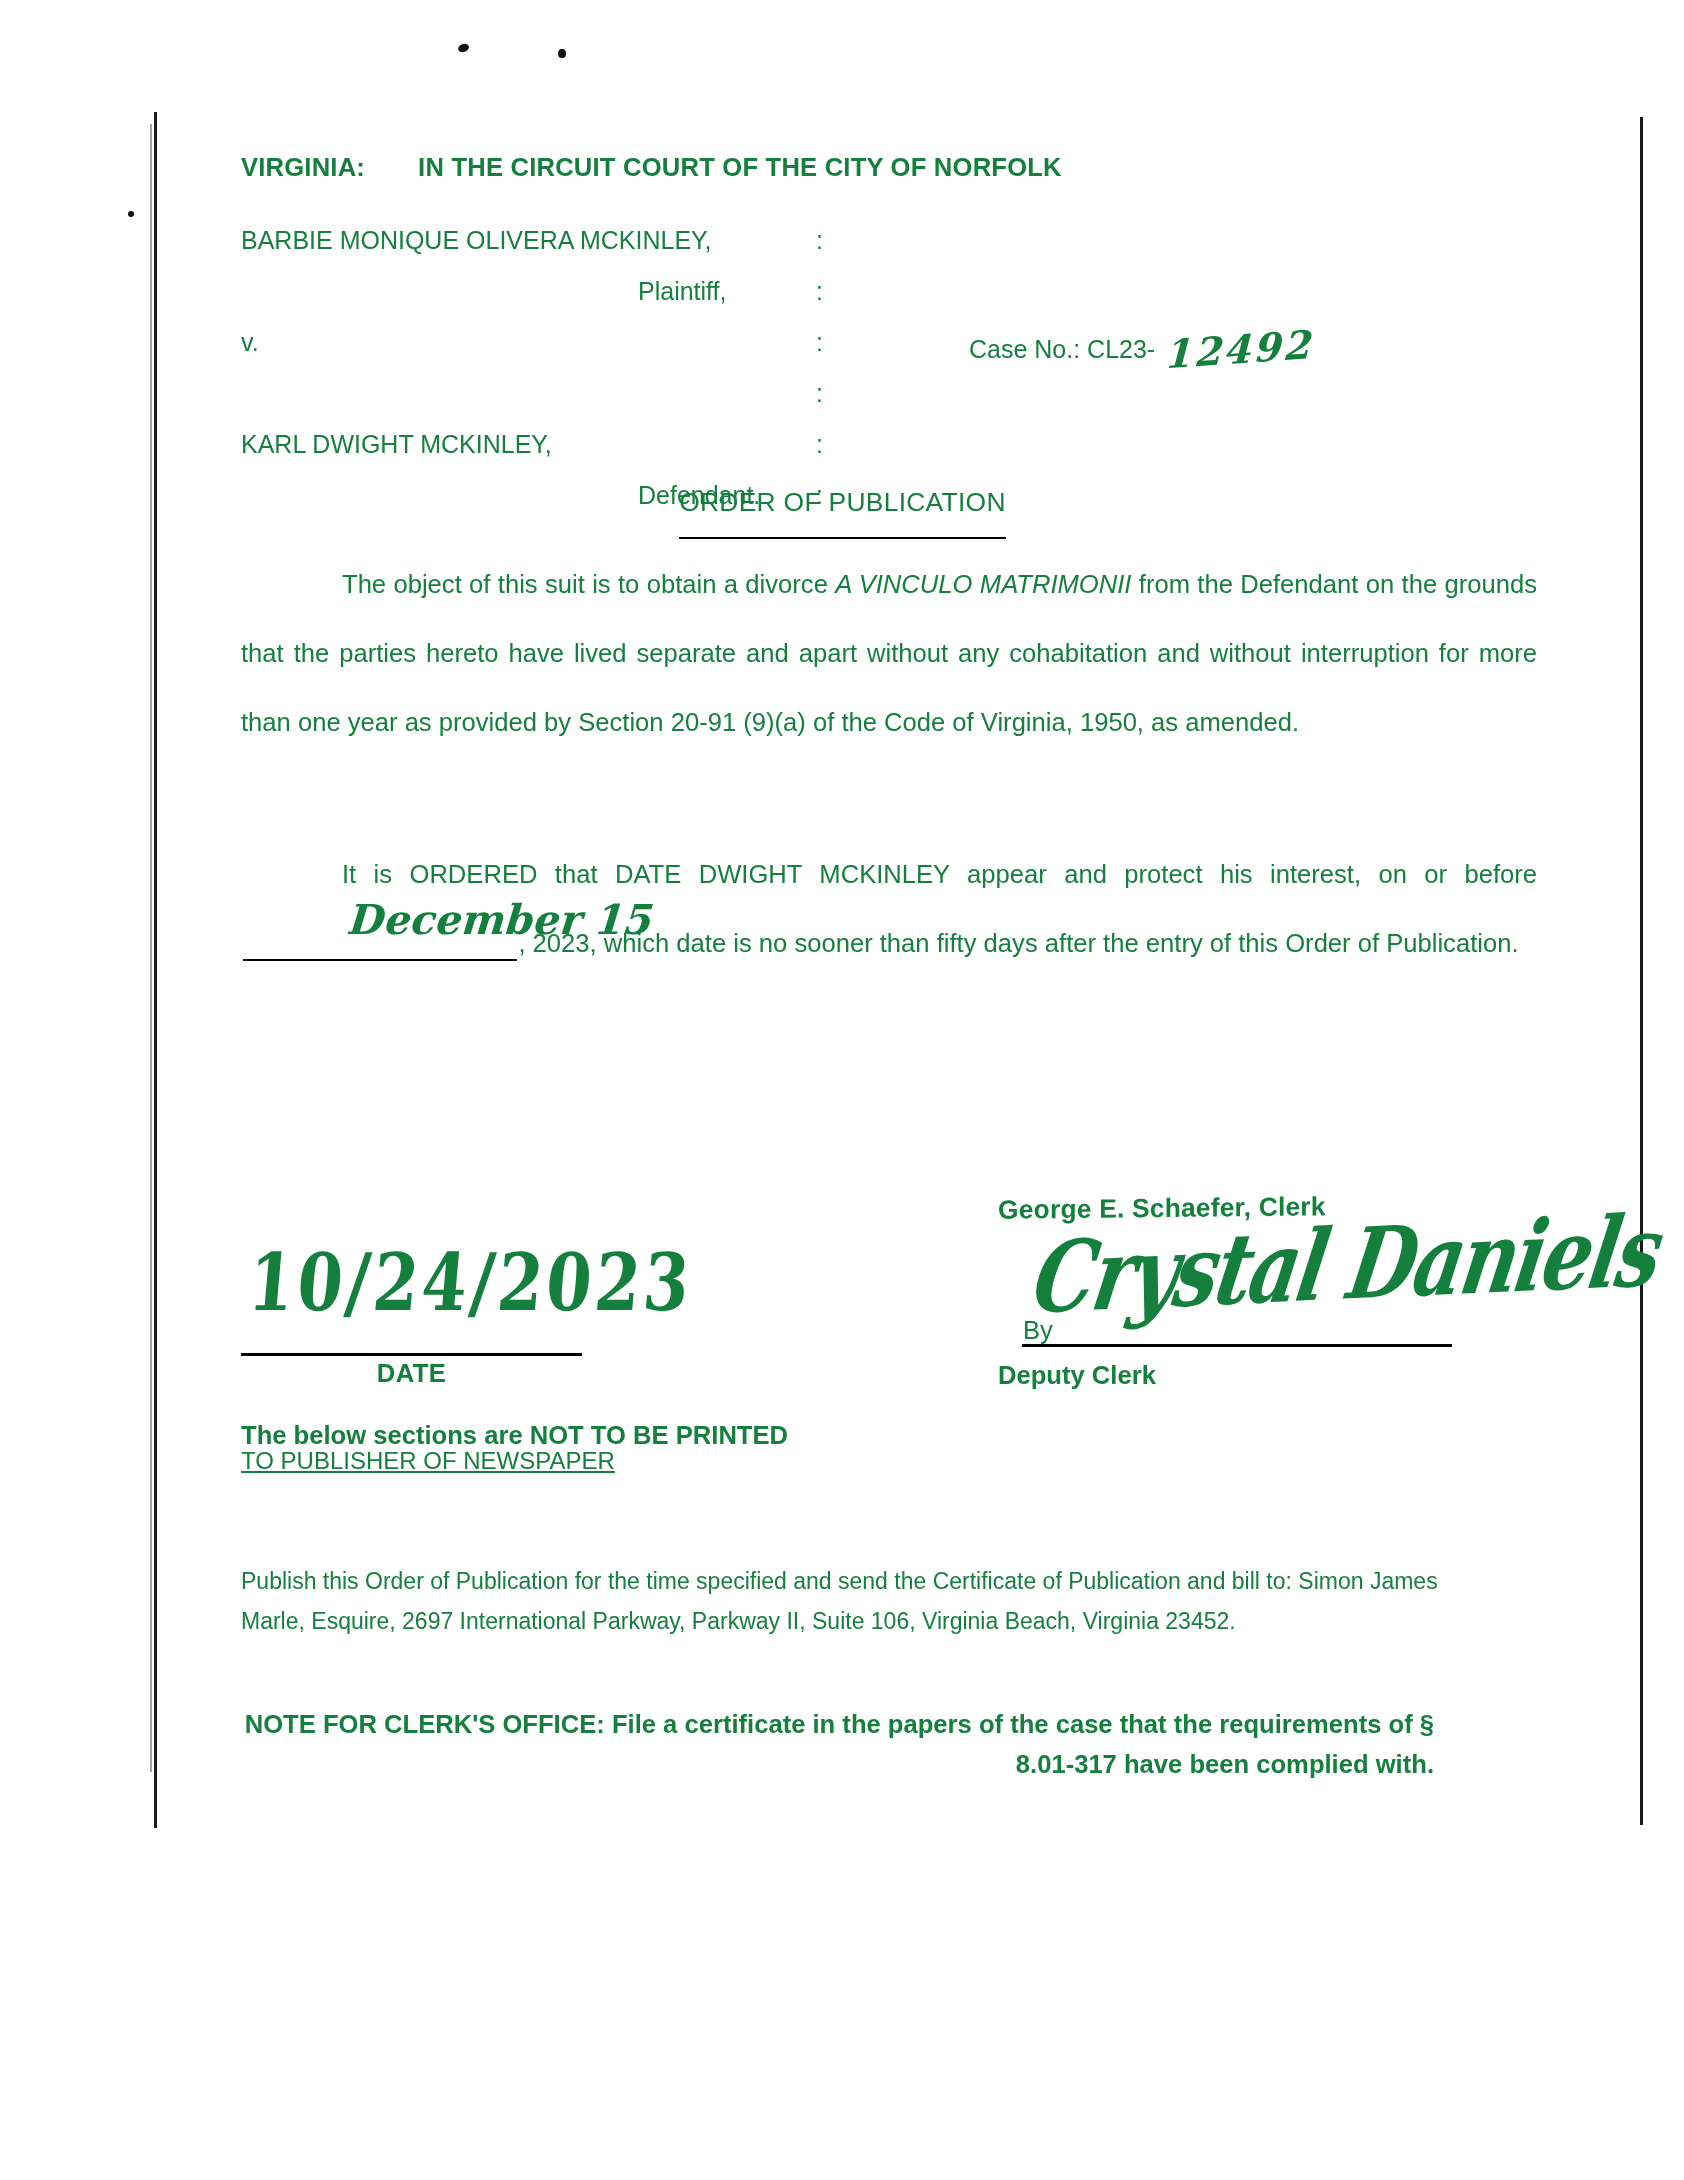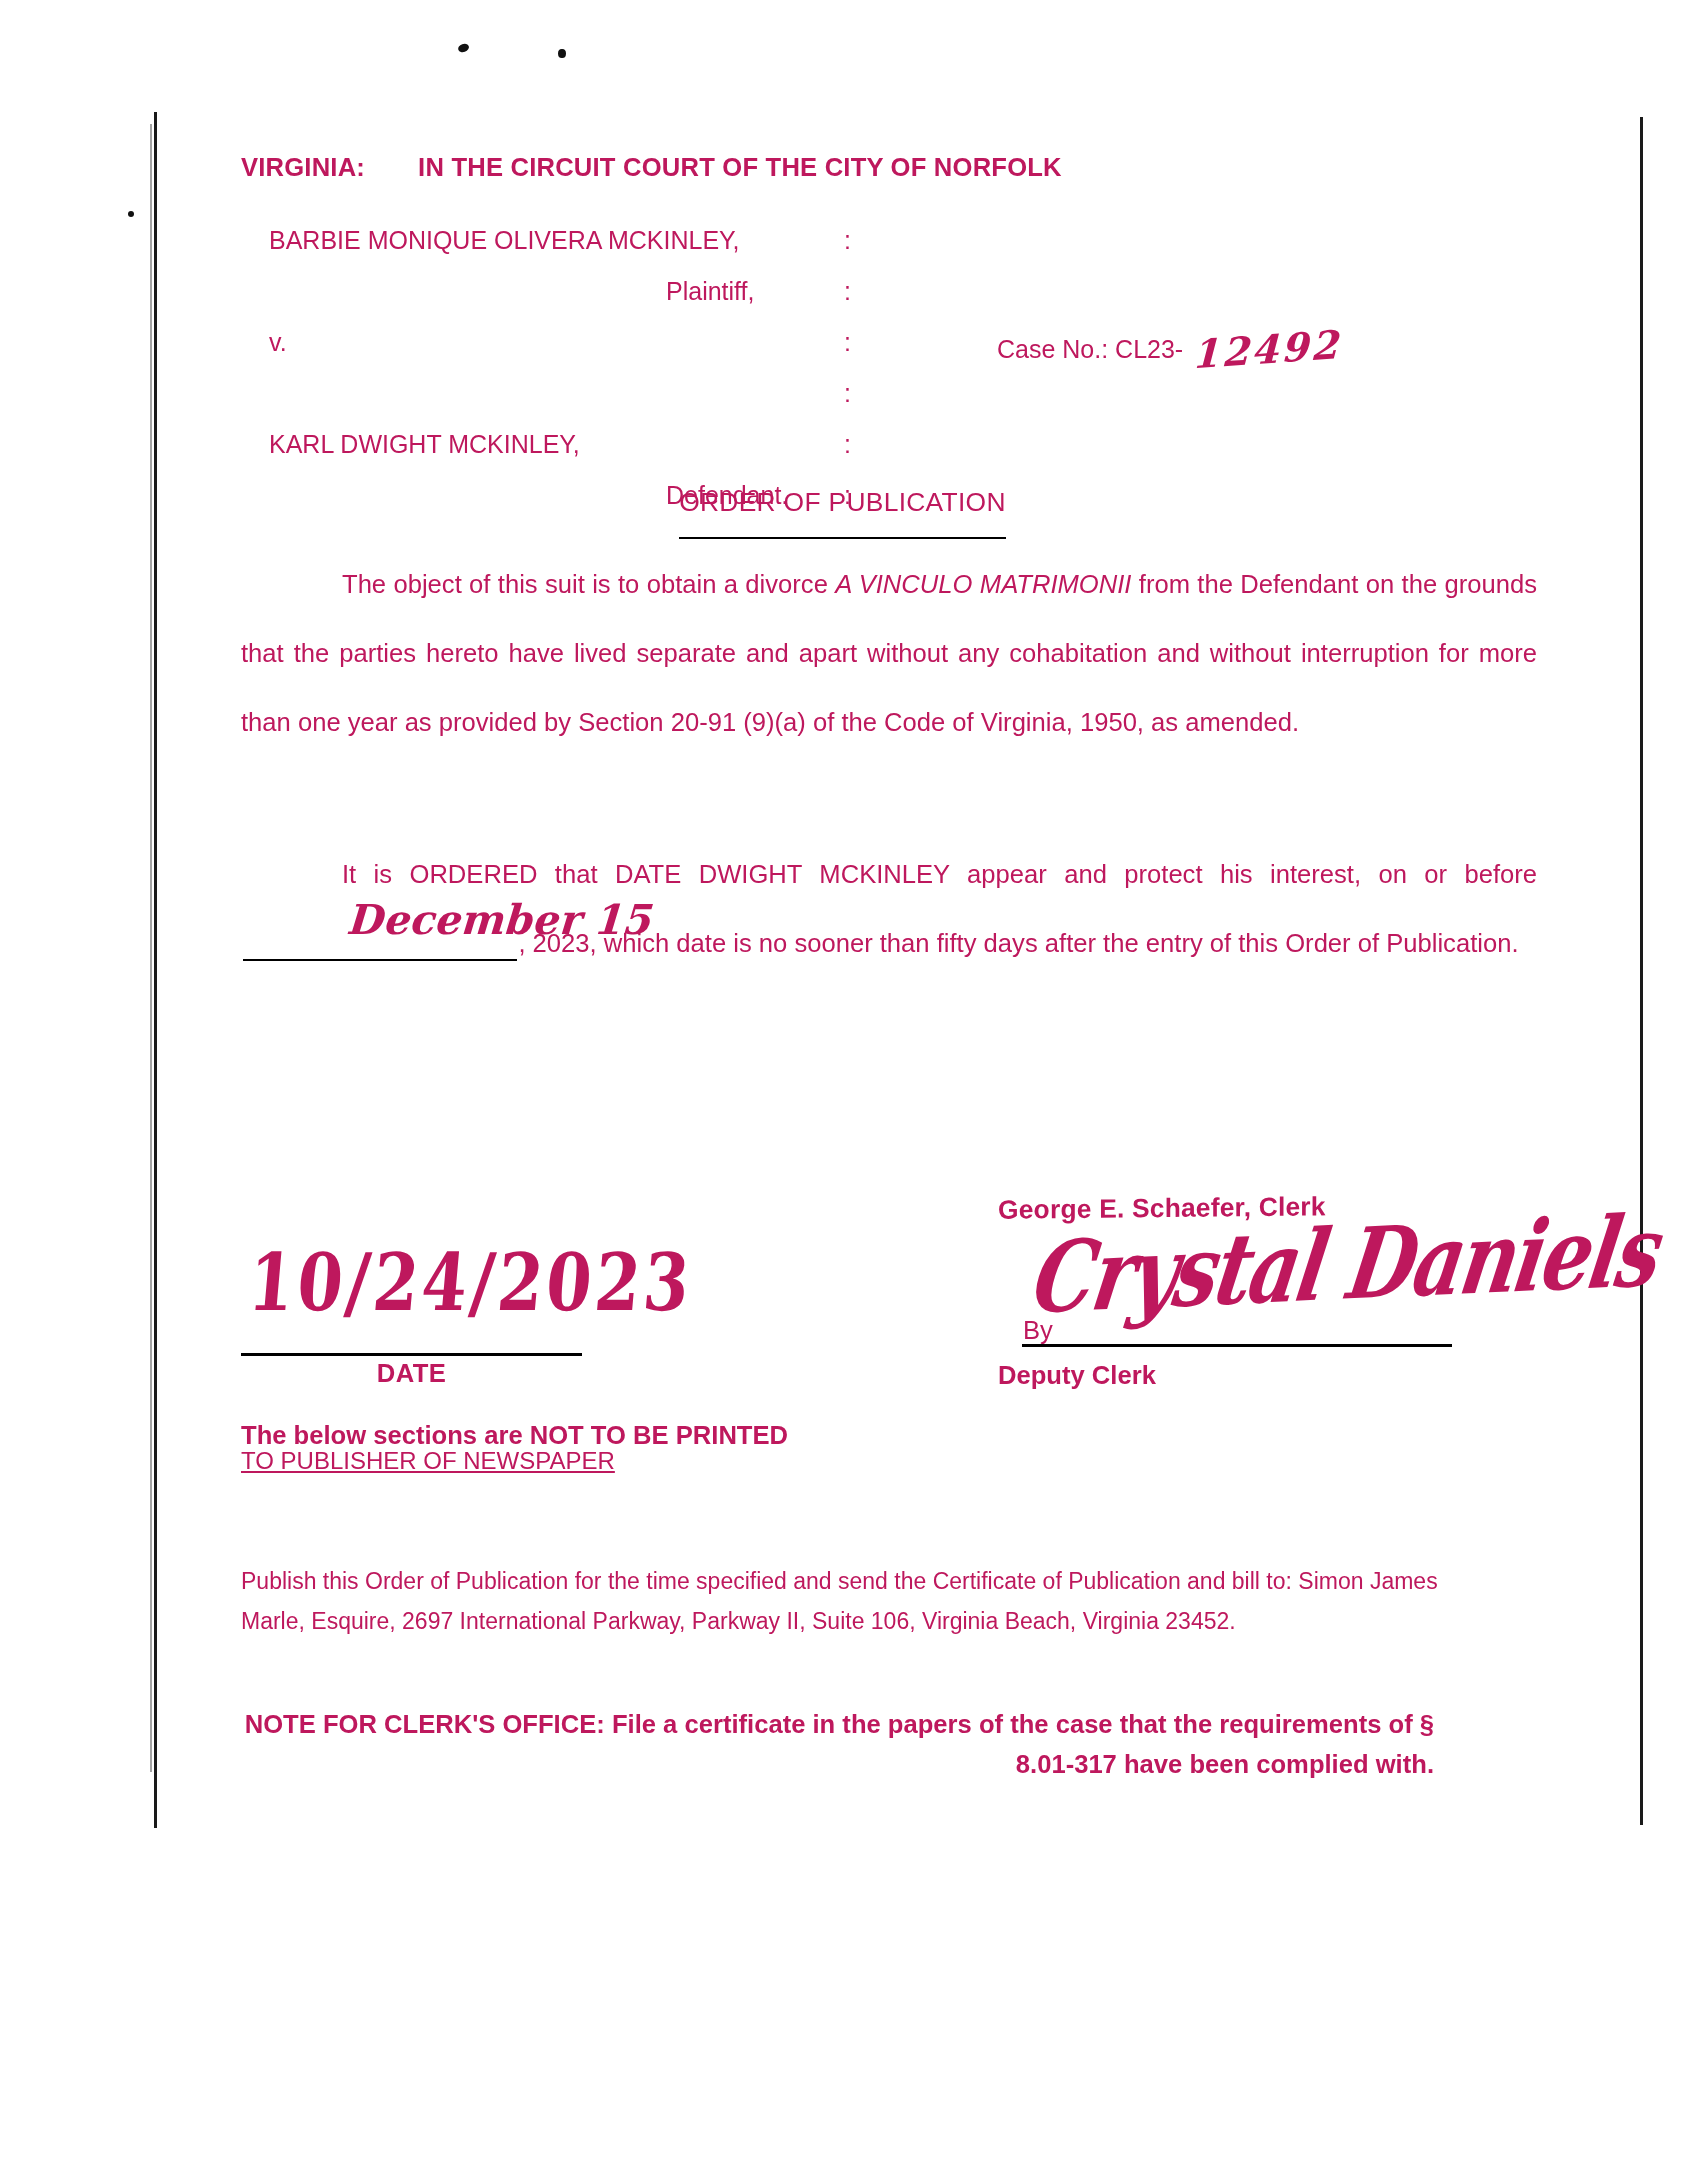--- a/index.html
+++ b/index.html
@@ -7,21 +7,21 @@
     margin: 0;
     padding: 0;
     background: #ffffff;
   }
   .page {
     position: relative;
     width: 1685px;
     height: 2088px;
     background: #ffffff;
     font-family: "Liberation Sans", sans-serif;
-    color: #be185d;
+    color: #15803d;
     overflow: hidden;
   }
   
   .speck {
     position: absolute;
     background: #111;
     border-radius: 50%;
   }
   .speck-a { left: 458px; top: 44px; width: 11px; height: 7.7px; transform: rotate(-20deg); }
   .speck-b { left: 558px; top: 49px; width: 7.7px; height: 9.4px; }
@@ -70,21 +70,20 @@
     position: absolute;
     left: 241px;
     top: 228px;
     width: 1303px;
     font-size: 25px;
     line-height: 1.0;
   }
   .cap-row {
     position: relative;
     height: 51px;
-    margin-left: 28px;
   }
   .cap-party {
     position: absolute;
     left: 0;
     top: 0;
     white-space: nowrap;
   }
   .cap-role {
     position: absolute;
     left: 397px;

